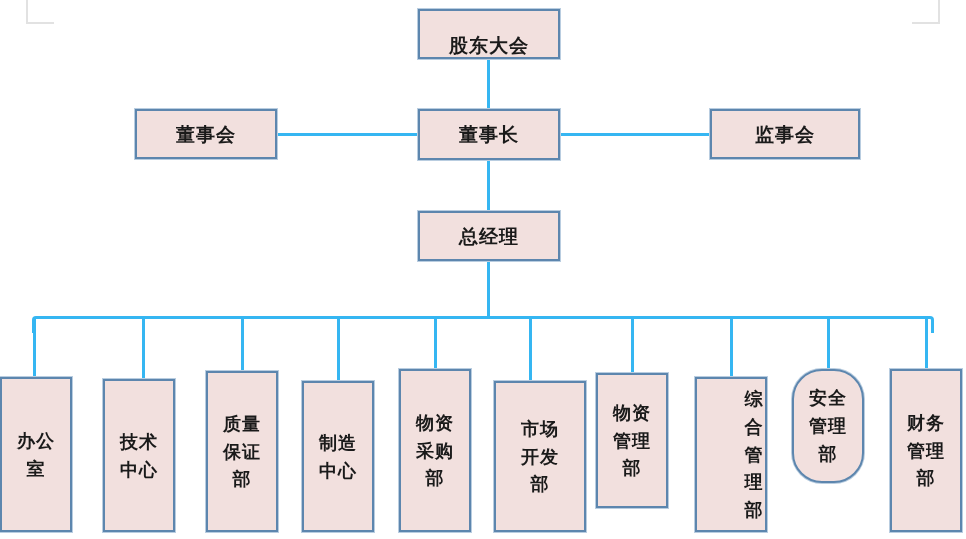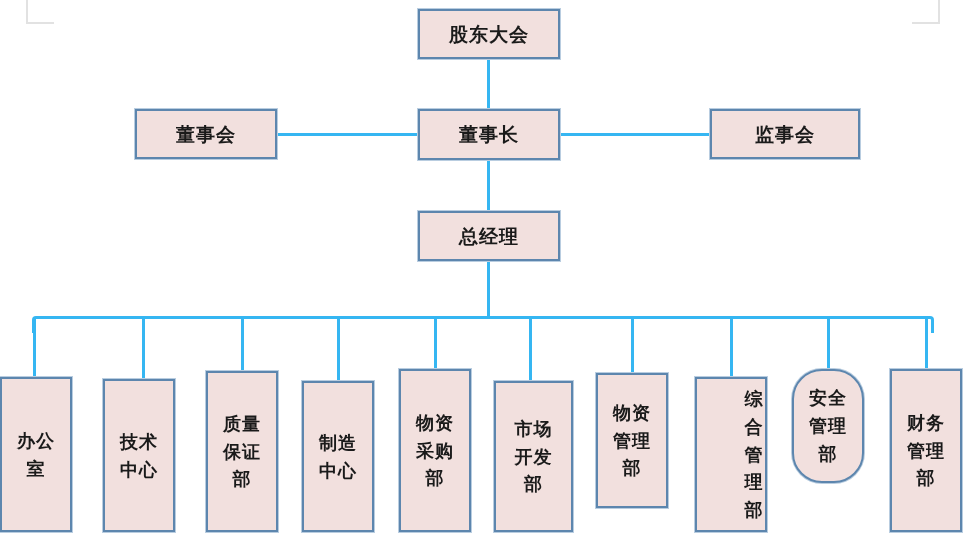--- a/index.html
+++ b/index.html
@@ -113,21 +113,21 @@
   <div class="conn conn-v" style="left:142px; top:318px; height:62px;"></div>
   <div class="conn conn-v" style="left:241px; top:318px; height:54px;"></div>
   <div class="conn conn-v" style="left:337px; top:318px; height:64px;"></div>
   <div class="conn conn-v" style="left:434px; top:318px; height:52px;"></div>
   <div class="conn conn-v" style="left:529px; top:318px; height:64px;"></div>
   <div class="conn conn-v" style="left:631px; top:318px; height:56px;"></div>
   <div class="conn conn-v" style="left:730px; top:318px; height:60px;"></div>
   <div class="conn conn-v" style="left:827px; top:318px; height:52px;"></div>
   <div class="conn conn-v" style="left:925px; top:318px; height:52px;"></div>
 
-  <div class="node node-top" style="left:418px; top:9px; width:142px; height:50px;">
+  <div class="node node-top" style="left:418px; top:9px; width:142px; height:50px;align-items:flex-end;">
     <span>股东大会</span>
   </div>
 
   <div class="node node-top" style="left:135px; top:109px; width:142px; height:50px;">
     <span>董事会</span>
   </div>
 
   <div class="node node-top" style="left:418px; top:109px; width:142px; height:51px;">
     <span>董事长</span>
   </div>
@@ -153,21 +153,21 @@
   </div>
 
   <div class="node node-dept" style="left:302px; top:381px; width:72px; height:151px;">
     <span class="txt">制造中心</span>
   </div>
 
   <div class="node node-dept" style="left:399px; top:369px; width:72px; height:163px;">
     <span class="txt">物资采购部</span>
   </div>
 
-  <div class="node node-dept" style="left:494px; top:381px; width:79px; height:151px;">
+  <div class="node node-dept" style="left:494px; top:381px; width:92px; height:151px;">
     <span class="txt">市场开发部</span>
   </div>
 
   <div class="node node-dept" style="left:596px; top:373px; width:72px; height:135px;">
     <span class="txt">物资管理部</span>
   </div>
 
   <div class="node node-dept" style="left:695px; top:377px; width:72px; height:155px;padding-left:48px;">
     <span class="txt">综合管理部</span>
   </div>

